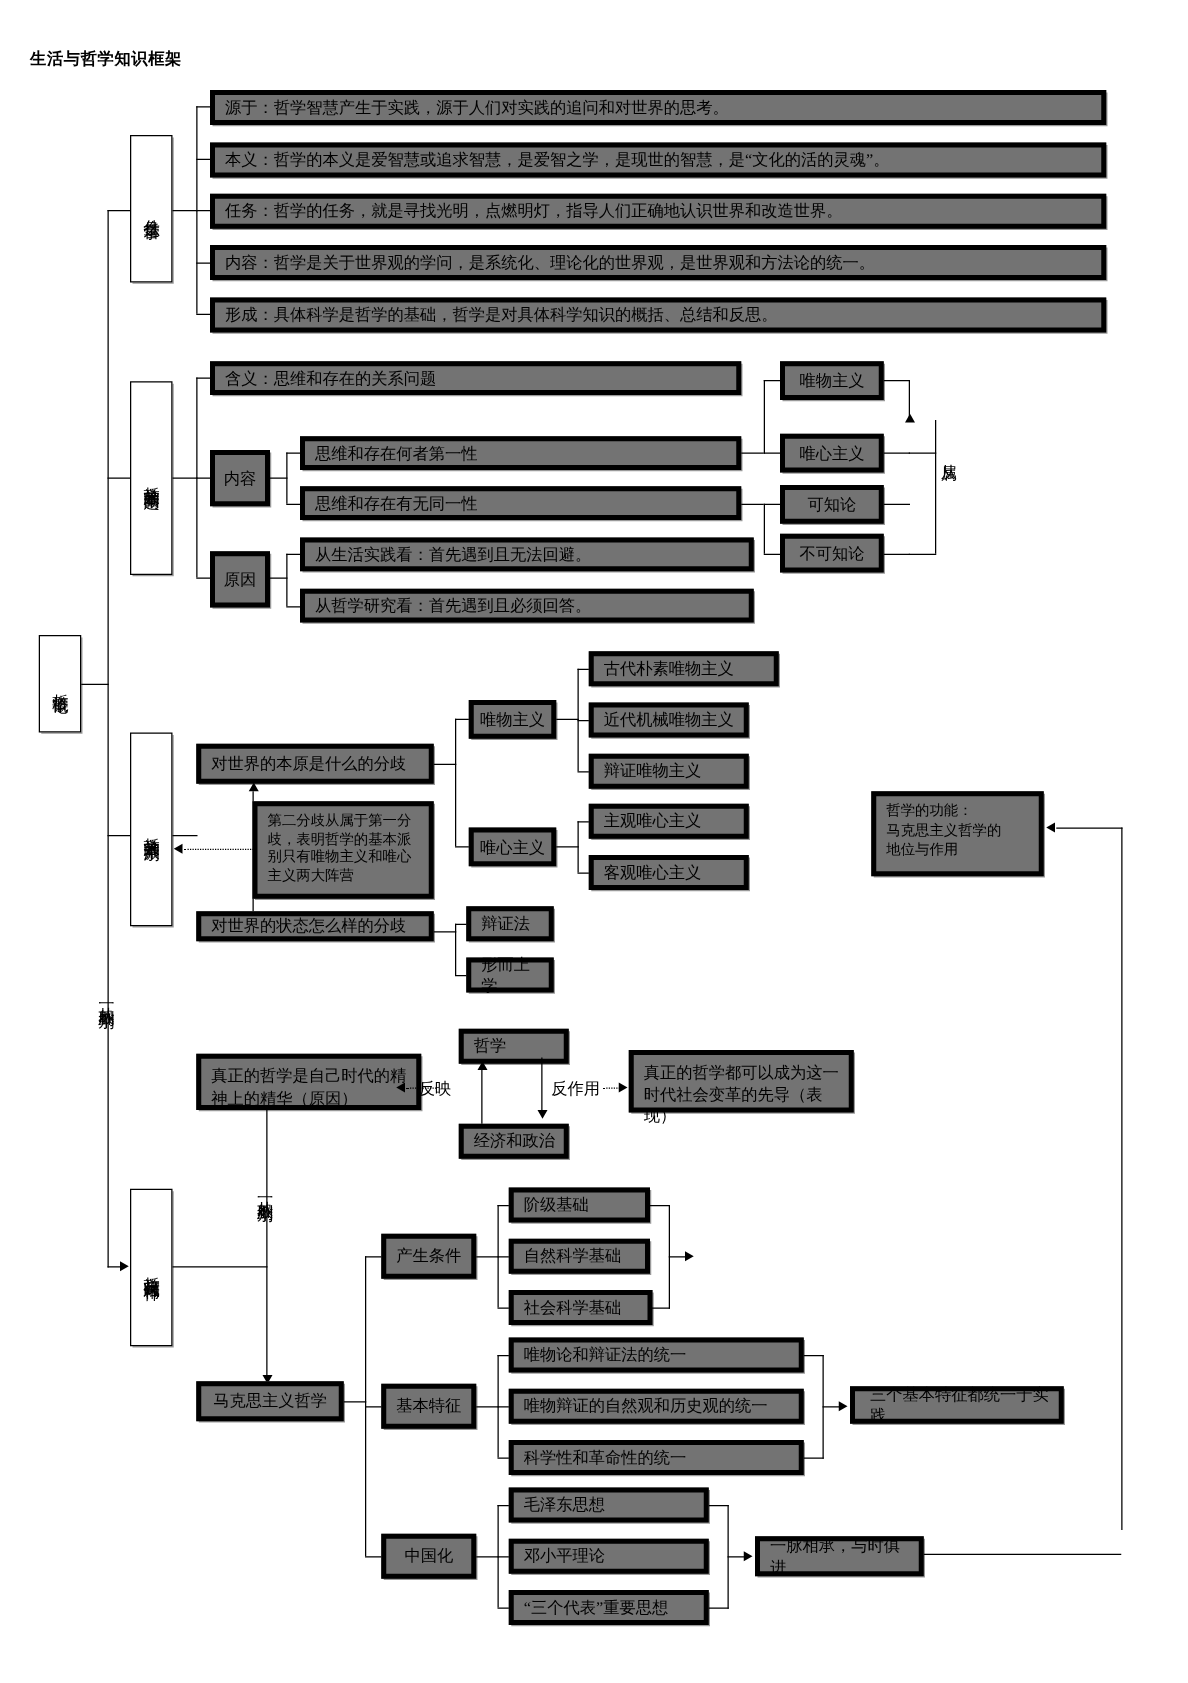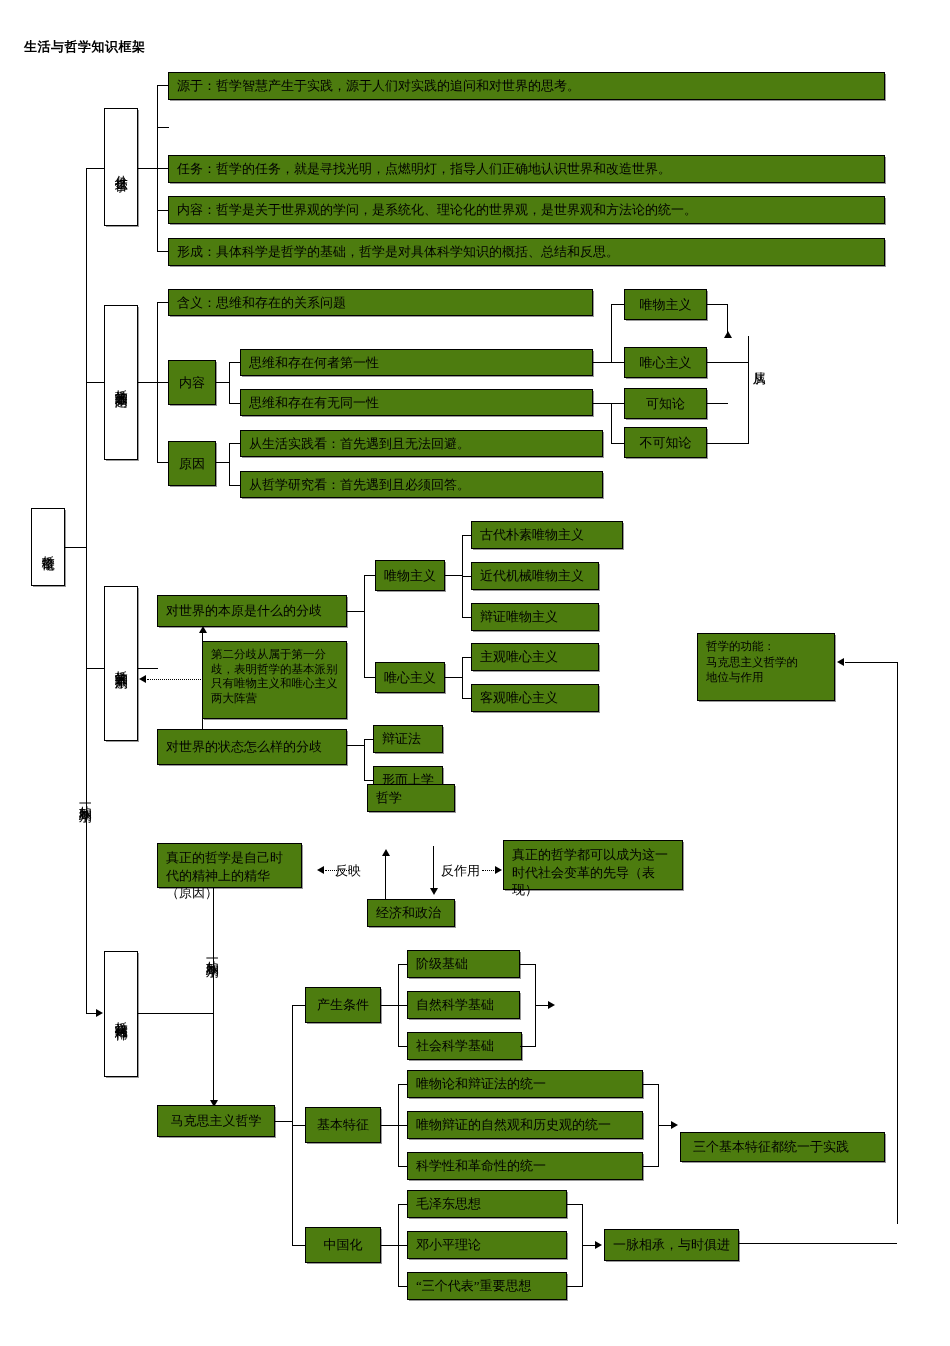--- a/index.html
+++ b/index.html
@@ -21,22 +21,22 @@
     font-family:"Liberation Sans","DejaVu Sans",sans-serif;
     font-weight:bold;
     font-size:13px;
     letter-spacing:.5px;
     white-space:nowrap;
   }
   
   .bx{
     position:absolute;
     box-sizing:border-box;
-    border:1px solid #000000;
-    background:#4d7c0f;
+    border:4px solid #000000;
+    background:#737373;
     font-size:13px;
     line-height:1.32;
     display:flex;
     align-items:center;
     box-shadow:1.5px 1.5px 0 -0.5px #9a9a9a;
   }
   .bx.pad{ padding-left:8px; padding-right:6px; }
   .bx.ctr{ justify-content:center; text-align:center; }
   .bx.multi{ display:block; padding:5px 8px 4px 8px; }
   
@@ -117,20 +117,21 @@
   <div class="vbx" style="left:104px;top:108px;width:34px;height:118px;">
     <span>什么是哲学</span>
   </div>
   <div class="ln h" style="left:138px;top:168px;width:20px;height:1px;"></div>
   <div class="ln v" style="left:157px;top:85px;width:1px;height:166px;"></div>
 
   <div class="ln h" style="left:157px;top:85px;width:12px;height:1px;"></div>
   <div class="bx pad" style="left:168px;top:72px;width:717px;height:28px;">源于：哲学智慧产生于实践，源于人们对实践的追问和对世界的思考。</div>
 
   <div class="ln h" style="left:157px;top:127px;width:12px;height:1px;"></div>
+  <div class="bx pad" style="left:168px;top:114px;width:717px;height:28px;">本义：哲学的本义是爱智慧或追求智慧，是爱智之学，是现世的智慧，是“文化的活的灵魂”。</div>
 
   <div class="ln h" style="left:157px;top:168px;width:12px;height:1px;"></div>
   <div class="bx pad" style="left:168px;top:155px;width:717px;height:28px;">任务：哲学的任务，就是寻找光明，点燃明灯，指导人们正确地认识世界和改造世界。</div>
 
   <div class="ln h" style="left:157px;top:210px;width:12px;height:1px;"></div>
   <div class="bx pad" style="left:168px;top:196px;width:717px;height:28px;">内容：哲学是关于世界观的学问，是系统化、理论化的世界观，是世界观和方法论的统一。</div>
 
   <div class="ln h" style="left:157px;top:251px;width:12px;height:1px;"></div>
   <div class="bx pad" style="left:168px;top:238px;width:717px;height:28px;">形成：具体科学是哲学的基础，哲学是对具体科学知识的概括、总结和反思。</div>
 
@@ -192,21 +193,21 @@
     <span>从属</span>
   </div>
 
   <div class="vbx" style="left:104px;top:586px;width:34px;height:155px;">
     <span>哲学的基本派别</span>
   </div>
   <div class="ln h" style="left:138px;top:668px;width:20px;height:1px;"></div>
 
   <div class="bx pad" style="left:157px;top:595px;width:190px;height:32px;">对世界的本原是什么的分歧</div>
 
-  <div class="bx pad" style="left:157px;top:729px;width:190px;height:36px;">对世界的状态怎么样的分歧</div>
+  <div class="bx pad" style="left:157px;top:729px;width:190px;height:24px;">对世界的状态怎么样的分歧</div>
 
   <div class="ln v" style="left:202px;top:633px;width:1px;height:96px;"></div>
   <div class="ar up" style="left:199px;top:626px;"></div>
 
   <div class="bx multi" style="left:202px;top:641px;width:145px;height:78px;font-size:11.5px;line-height:1.28;">
     <span>第二分歧从属于第一分歧，表明哲学的基本派别只有唯物主义和唯心主义两大阵营</span>
   </div>
 
   <div class="dot-h" style="left:147px;top:679px;width:56px;"></div>
   <div class="ar left" style="left:139px;top:675px;"></div>
@@ -249,31 +250,31 @@
   <div class="ln h" style="left:845px;top:662px;width:53px;height:1px;"></div>
   <div class="ar left" style="left:837px;top:658px;"></div>
 
   <div class="ln v" style="left:897px;top:662px;width:1px;height:562px;"></div>
 
   <div class="vbx" style="left:104px;top:951px;width:34px;height:126px;">
     <span>哲学与时代精神</span>
   </div>
   <div class="ln h" style="left:138px;top:1013px;width:76px;height:1px;"></div>
 
-  <div class="bx multi" style="left:157px;top:843px;width:145px;height:45px;">
+  <div class="bx multi" style="left:157px;top:843px;width:180px;height:45px;">
     <span style="display:block;line-height:1.35;">真正的哲学是自己时代的精神上的精华（原因）</span>
   </div>
 
   <div class="ln v" style="left:213px;top:888px;width:1px;height:214px;"></div>
   <div class="ar down" style="left:210px;top:1100px;"></div>
   <div class="lbl vert" style="left:205px;top:945px;">
     <span>从一般到个别</span>
   </div>
 
-  <div class="bx pad" style="left:367px;top:784px;width:88px;height:28px;">哲学</div>
+  <div class="bx pad" style="left:367px;top:823px;width:88px;height:28px;">哲学</div>
   <div class="bx pad" style="left:367px;top:899px;width:88px;height:28px;">经济和政治</div>
 
   <div class="ln v" style="left:385px;top:855px;width:1px;height:44px;"></div>
   <div class="ar up" style="left:382px;top:849px;"></div>
 
   <div class="ln v" style="left:433px;top:846px;width:1px;height:44px;"></div>
   <div class="ar down" style="left:430px;top:888px;"></div>
 
   <div class="lbl" style="left:335px;top:864px;">
     <span>反映</span>
@@ -323,21 +324,21 @@
   <div class="ln h" style="left:398px;top:1125px;width:10px;height:1px;"></div>
   <div class="bx pad" style="left:407px;top:1111px;width:236px;height:28px;">唯物辩证的自然观和历史观的统一</div>
   <div class="ln h" style="left:398px;top:1166px;width:10px;height:1px;"></div>
   <div class="bx pad" style="left:407px;top:1152px;width:236px;height:28px;">科学性和革命性的统一</div>
 
   <div class="ln h" style="left:643px;top:1084px;width:16px;height:1px;"></div>
   <div class="ln h" style="left:643px;top:1166px;width:16px;height:1px;"></div>
   <div class="ln v" style="left:658px;top:1084px;width:1px;height:83px;"></div>
   <div class="ln h" style="left:658px;top:1125px;width:16px;height:1px;"></div>
   <div class="ar right" style="left:671px;top:1121px;"></div>
-  <div class="bx pad" style="left:680px;top:1132px;width:205px;height:30px;padding-left:12px;">三个基本特征都统一于实践</div>
+  <div class="bx pad" style="left:680px;top:1109px;width:171px;height:30px;padding-left:12px;">三个基本特征都统一于实践</div>
 
   <div class="ln h" style="left:292px;top:1245px;width:14px;height:1px;"></div>
   <div class="bx ctr" style="left:305px;top:1227px;width:76px;height:36px;">中国化</div>
   <div class="ln h" style="left:381px;top:1245px;width:18px;height:1px;"></div>
   <div class="ln v" style="left:398px;top:1204px;width:1px;height:82px;"></div>
 
   <div class="ln h" style="left:398px;top:1204px;width:10px;height:1px;"></div>
   <div class="bx pad" style="left:407px;top:1190px;width:160px;height:28px;">毛泽东思想</div>
   <div class="ln h" style="left:398px;top:1245px;width:10px;height:1px;"></div>
   <div class="bx pad" style="left:407px;top:1231px;width:160px;height:28px;">邓小平理论</div>

